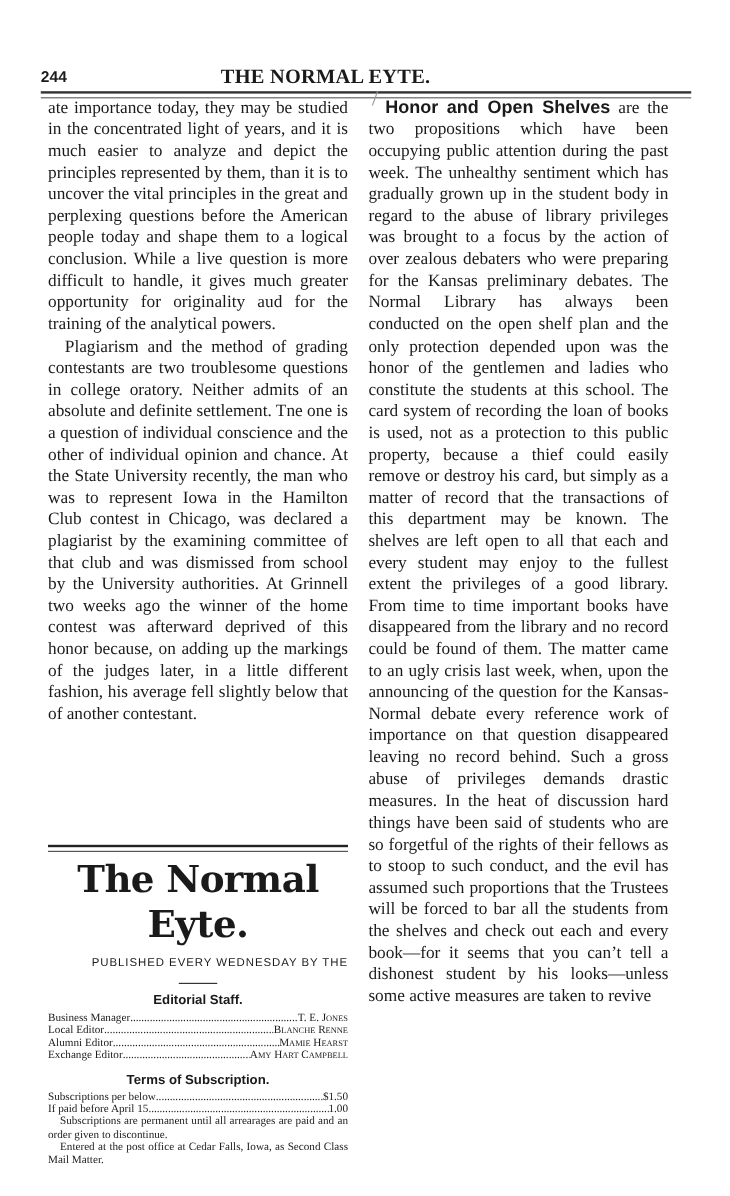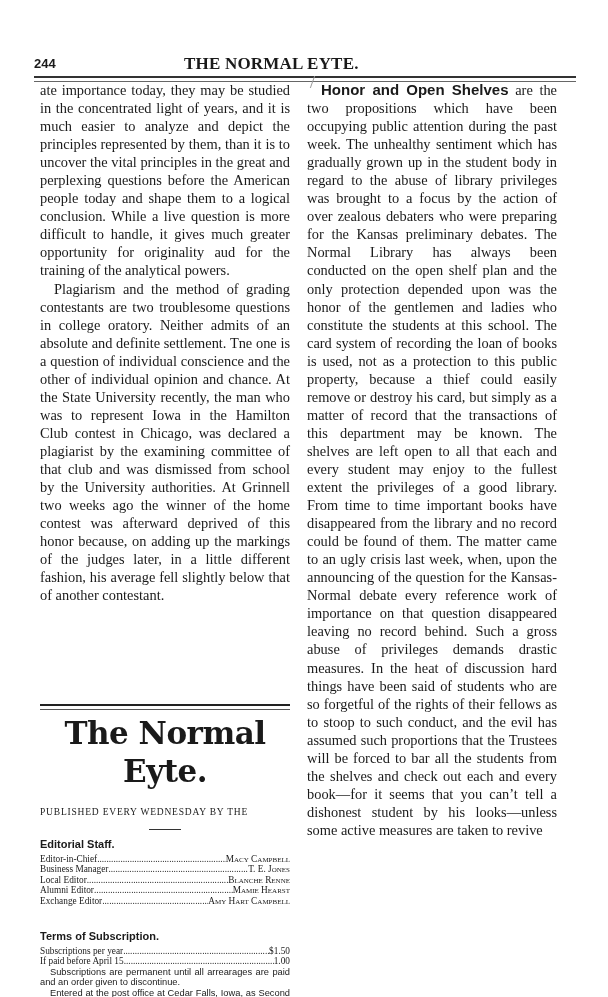--- a/index.html
+++ b/index.html
@@ -11,29 +11,29 @@
   .head-rule { position: absolute; left: 34px; top: 76px; width: 542px; height: 3px; border-top: 2px solid #333; border-bottom: 1px solid #666; }
   .col { position: absolute; font-family: "Liberation Serif", serif; font-size: 14.4px; line-height: 18.05px; text-align: justify; }
   .col-left { left: 40px; top: 81px; width: 250px; }
   .col-right { left: 307px; top: 81px; width: 250px; }
   .col p { margin: 0; }
   .indent { text-indent: 14px; }
   .lead { font-family: "Liberation Sans", sans-serif; font-weight: bold; font-size: 15px; margin-top: 18px; }
   .masthead { position: absolute; left: 40px; top: 704px; width: 250px; }
   .mast-rule { height: 3px; border-top: 2px solid #222; border-bottom: 1px solid #555; margin-bottom: 4px; }
   .mast-title { font-family: "DejaVu Serif", serif; font-weight: bold; font-size: 31px; text-align: center; letter-spacing: -0.5px; line-height: 38px; }
-  .mast-sub { font-family: Liberation Serif, serif; font-size: 9.5px; text-align: left; letter-spacing: 0.8px; line-height: 13px; margin-top: 16px; }
+  .mast-sub { font-family: Liberation Sans, sans-serif; font-size: 9.5px; text-align: right; letter-spacing: 0.8px; line-height: 13px; margin-top: 6px; }
   .short-rule { width: 32px; margin: 10px auto 8px; border-top: 1px solid #333; }
-  .section-head { font-family: "Liberation Sans", sans-serif; font-weight: bold; font-size: 11px; margin: 2px 0 4px; }
+  .section-head { font-family: "Liberation Sans", sans-serif; font-weight: bold; font-size: 11px; text-align: center; margin: 2px 0 4px; }
   .staff-row { display: flex; font-family: "Liberation Serif", serif; font-size: 9.3px; line-height: 10.4px; }
   .staff-row .role { white-space: nowrap; }
   .staff-row .dots { flex: 1; overflow: hidden; white-space: nowrap; }
   .staff-row .dots::before { content: "..................................................................................................."; }
   .staff-row .name { white-space: nowrap; font-variant: small-caps; }
-  .terms { font-family: Liberation Sans, sans-serif; font-size: 9.3px; line-height: 10.4px; text-align: justify; }
+  .terms { font-family: Liberation Serif, serif; font-size: 9.3px; line-height: 10.4px; text-align: justify; }
   .terms .ind { text-indent: 10px; }
   .mark { position: absolute; left: 312px; top: 76px; width: 8px; height: 12px; border-left: 1px solid #999; transform: skewX(-20deg); }
 </style>
 </head>
 <body>
 
 <div class="page">
 
   <div class="running-head">
     <span class="page-num">244</span>
@@ -50,48 +50,43 @@
   <div class="masthead">
     <div class="mast-rule"></div>
     <div class="mast-title">The Normal Eyte.</div>
     <div class="mast-sub">
       <div>PUBLISHED EVERY WEDNESDAY BY THE</div>
     </div>
     <div class="short-rule"></div>
     <div class="section-head">Editorial Staff.</div>
     <div>
       <div class="staff-row">
-          <span class="role">Editor-in-Chief</span>
-          <span class="dots"></span>
-          <span class="name">Macy Campbell</span>
-        </div>
-      <div class="staff-row">
           <span class="role">Business Manager</span>
           <span class="dots"></span>
           <span class="name">T. E. Jones</span>
         </div>
       <div class="staff-row">
           <span class="role">Local Editor </span>
           <span class="dots"></span>
           <span class="name">Blanche Renne</span>
         </div>
       <div class="staff-row">
           <span class="role">Alumni Editor</span>
           <span class="dots"></span>
           <span class="name">Mamie Hearst</span>
         </div>
       <div class="staff-row">
           <span class="role">Exchange Editor </span>
           <span class="dots"></span>
           <span class="name">Amy Hart Campbell</span>
         </div>
     </div>
-    <div class="section-head" style="margin-top:24px">Terms of Subscription.</div>
+    <div class="section-head" style="margin-top:8px">Terms of Subscription.</div>
     <div class="staff-row">
-        <span class="role">Subscriptions per year</span>
+        <span class="role">Subscriptions per below</span>
         <span class="dots"></span>
         <span class="name">$1.50</span>
       </div>
     <div class="staff-row">
         <span class="role">If paid before April 15</span>
         <span class="dots"></span>
         <span class="name">1.00</span>
       </div>
     <div class="terms">
       <div class="ind">Subscriptions are permanent until all arrearages are paid and an order given to discontinue.</div>

